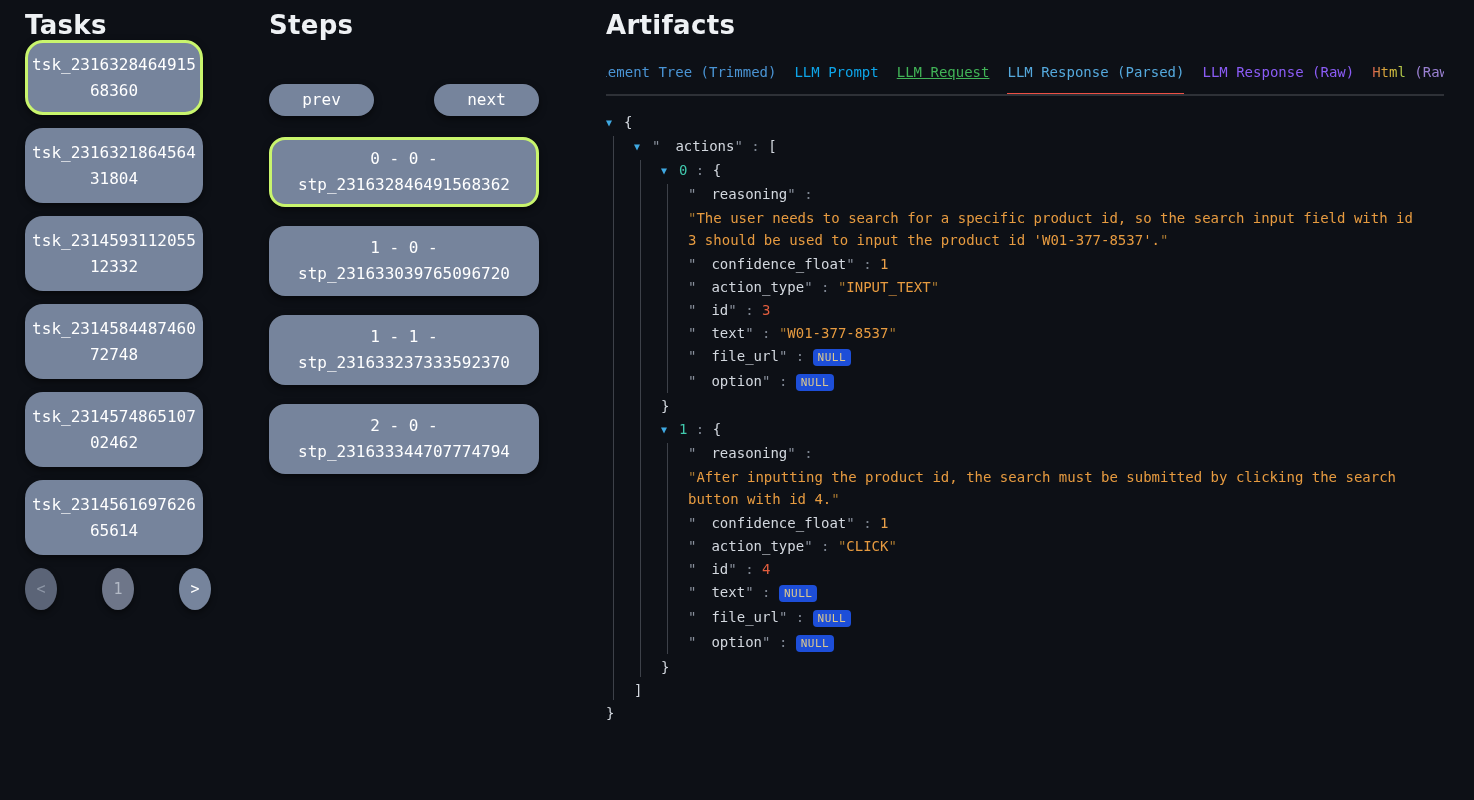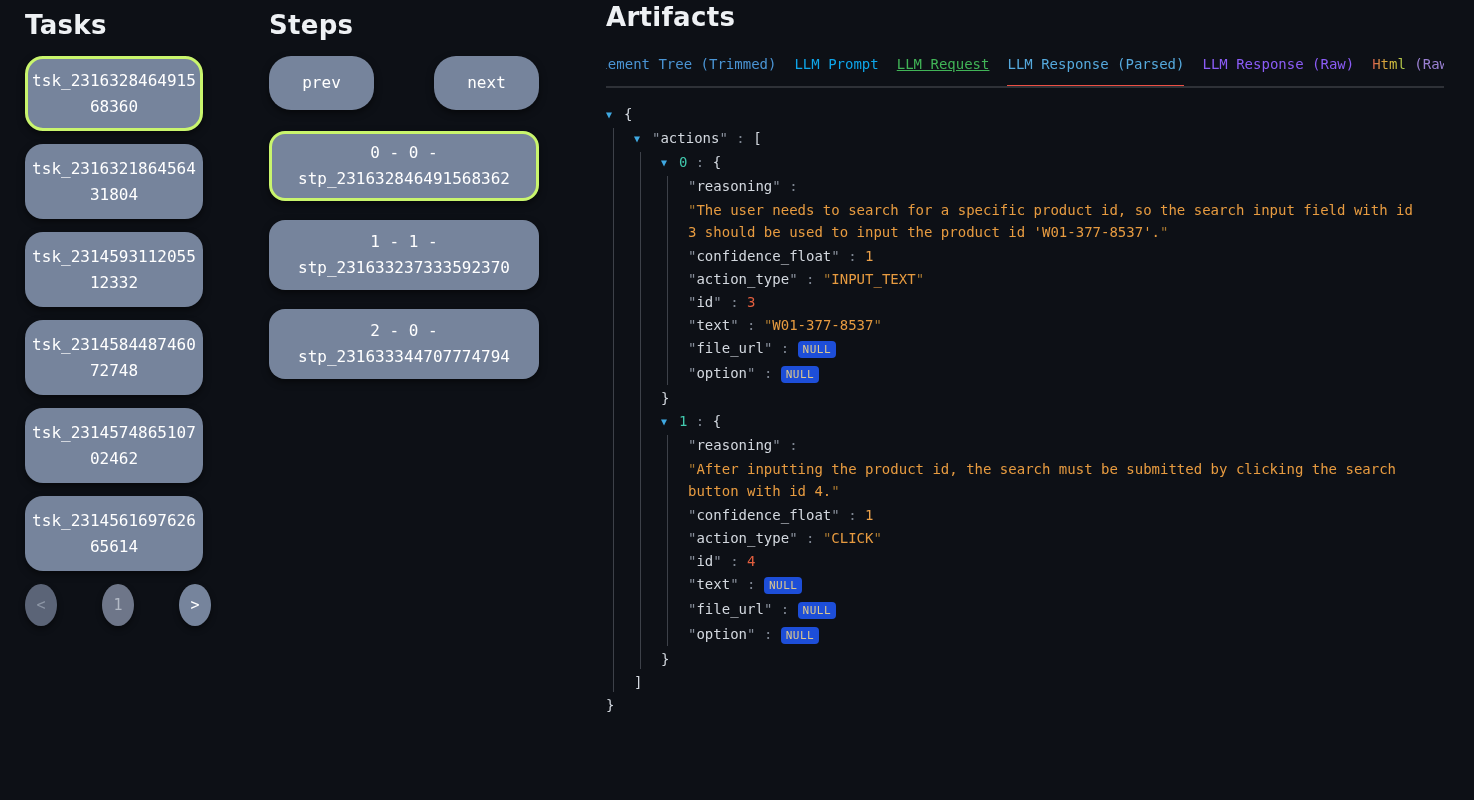--- a/index.html
+++ b/index.html
@@ -7,37 +7,37 @@
     width:1474px;height:800px;overflow:hidden;position:relative;
     background:#0d1016;color:#e8eaed;
     font-family:"DejaVu Sans Mono","Liberation Mono",monospace;
   }
   .col-title{
     font-family:"DejaVu Sans","Liberation Sans",sans-serif;
     font-size:26px;font-weight:600;color:#eef1f4;margin:0;letter-spacing:.3px;
   }
   
   #tasks{position:absolute;left:25px;top:10px;width:178px;}
-  #tasks .col-title{margin-bottom:16px;}
+  #tasks .col-title{margin-bottom:0;}
   #steps{position:absolute;left:269px;top:10px;width:270px;}
   #steps .col-title{margin-bottom:16px;}
-  #artifacts{position:absolute;left:606px;top:2px;width:850px;}
+  #artifacts{position:absolute;left:606px;top:10px;width:850px;}
 
   
   .btn{
     background:#76849c;color:#ffffff;border:3px solid transparent;
     display:flex;align-items:center;justify-content:center;text-align:center;
     box-shadow:0 3px 7px rgba(0,0,0,.5);cursor:pointer;
     font-family:inherit;font-size:16px;line-height:26px;box-sizing:border-box;
   }
   .selected{border-color:#c9f56d;}
   .task-btn{min-height:75px;border-radius:18px;margin-bottom:13px;word-break:break-all;padding:4px 2px;}
   .step-btn{min-height:68px;border-radius:16px;margin-bottom:19px;padding:6px 12px;word-break:break-word;}
   .pn-row{display:flex;justify-content:space-between;margin-bottom:21px;}
-  .pn-btn{width:105px;height:54px;border-radius:22px;}
+  .pn-btn{width:105px;height:32px;border-radius:22px;margin-top:28px;}
   .pager{display:flex;justify-content:space-between;width:186px;margin-top:5px;}
   .pg{width:32px;height:42px;border-radius:50%;display:flex;align-items:center;justify-content:center;
       font-size:15px;box-shadow:0 3px 6px rgba(0,0,0,.45);cursor:pointer;}
   .pg-prev{background:#5b6477;color:#8d96a6;}
   .pg-page{background:#6e7689;color:#b3bac6;}
   .pg-next{background:#76849c;color:#ffffff;}
 
   
   .tabs{
     display:flex;margin-top:24px;border-bottom:2px solid #2e3137;
@@ -49,21 +49,21 @@
 
   
   .tree{margin-top:16px;font-size:14px;}
   .trow{line-height:20px;margin:3px 0;padding-left:20px;white-space:nowrap;}
   .tree > .trow{padding-left:0;}
   .trow.wrap{white-space:normal;max-width:727px;line-height:22px;}
   .kids{border-left:1px solid #3d4149;margin-left:26px;}
   .tree > .kids{margin-left:7px;}
   .arrow{display:inline-block;width:18px;color:#3fa9e2;font-size:10px;vertical-align:1px;cursor:pointer;}
   .q{color:#8a919d;}
-  .p-key{color:#d3d8df;}
+  .p-key{color:#d3d8df;margin-left:15px;}
   .p-pun{color:#7d8591;}
   .p-brace{color:#d3d8df;}
   .p-idx{color:#41c9ae;}
   .qs{color:#a87830;}
   .p-str{color:#e79b40;margin-top:6px;}
   .p-numf{color:#eaa04a;}
   .p-numi{color:#e25e3e;}
   .null-badge{
     background:#1d4ed8;color:#dbc78f;font-size:11px;padding:2px 5px;
     border-radius:4px;letter-spacing:.5px;
@@ -90,20 +90,21 @@
 </div>
 
 <div id="steps">
   <h1 class="col-title">Steps</h1>
   <div class="pn-row">
     <div class="btn pn-btn">prev</div>
     <div class="btn pn-btn">next</div>
   </div>
   <div>
       <div class="btn step-btn selected">0 - 0 - stp_231632846491568362</div>
+      <div class="btn step-btn">1 - 0 - stp_231633039765096720</div>
       <div class="btn step-btn">1 - 1 - stp_231633237333592370</div>
       <div class="btn step-btn">2 - 0 - stp_231633344707774794</div>
     </div>
 </div>
 
 <div id="artifacts">
   <h1 class="col-title">Artifacts</h1>
   <div class="tabs">
       <div class="tab clipped" style="color: rgb(74, 148, 212);">Element Tree (Trimmed)</div>
       <div class="tab" style="color: #0ea5e9;">LLM Prompt</div>

